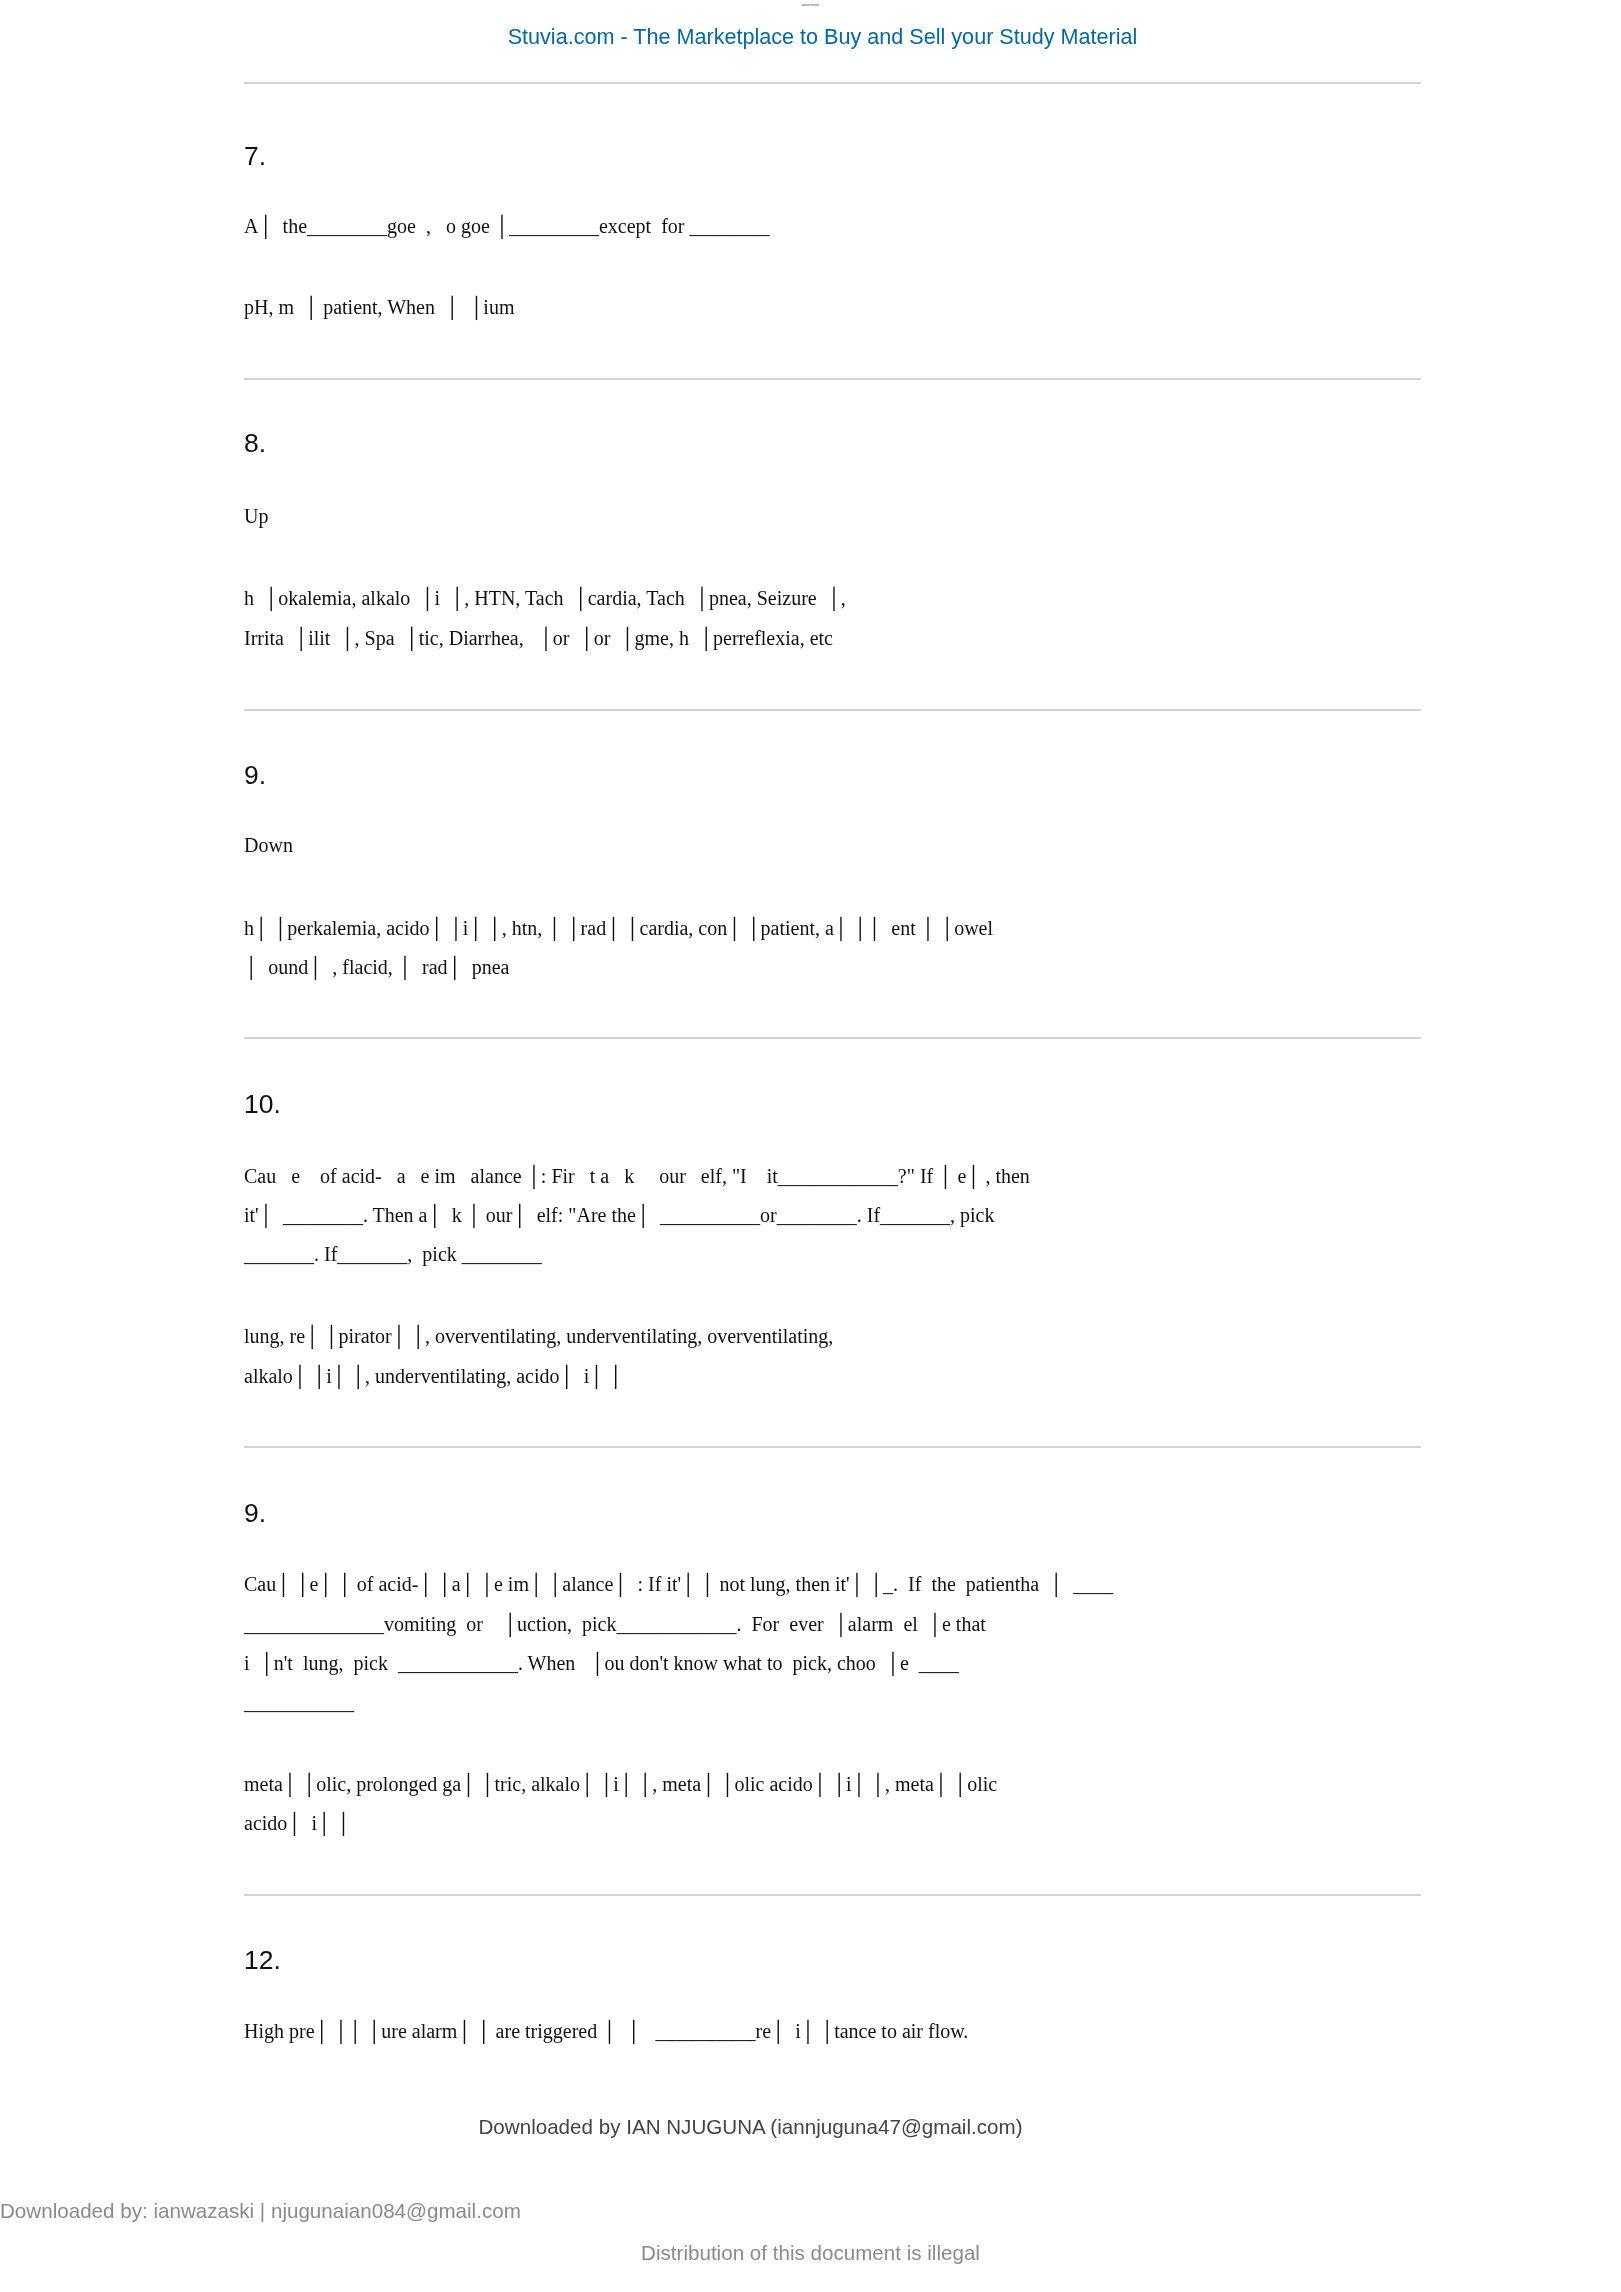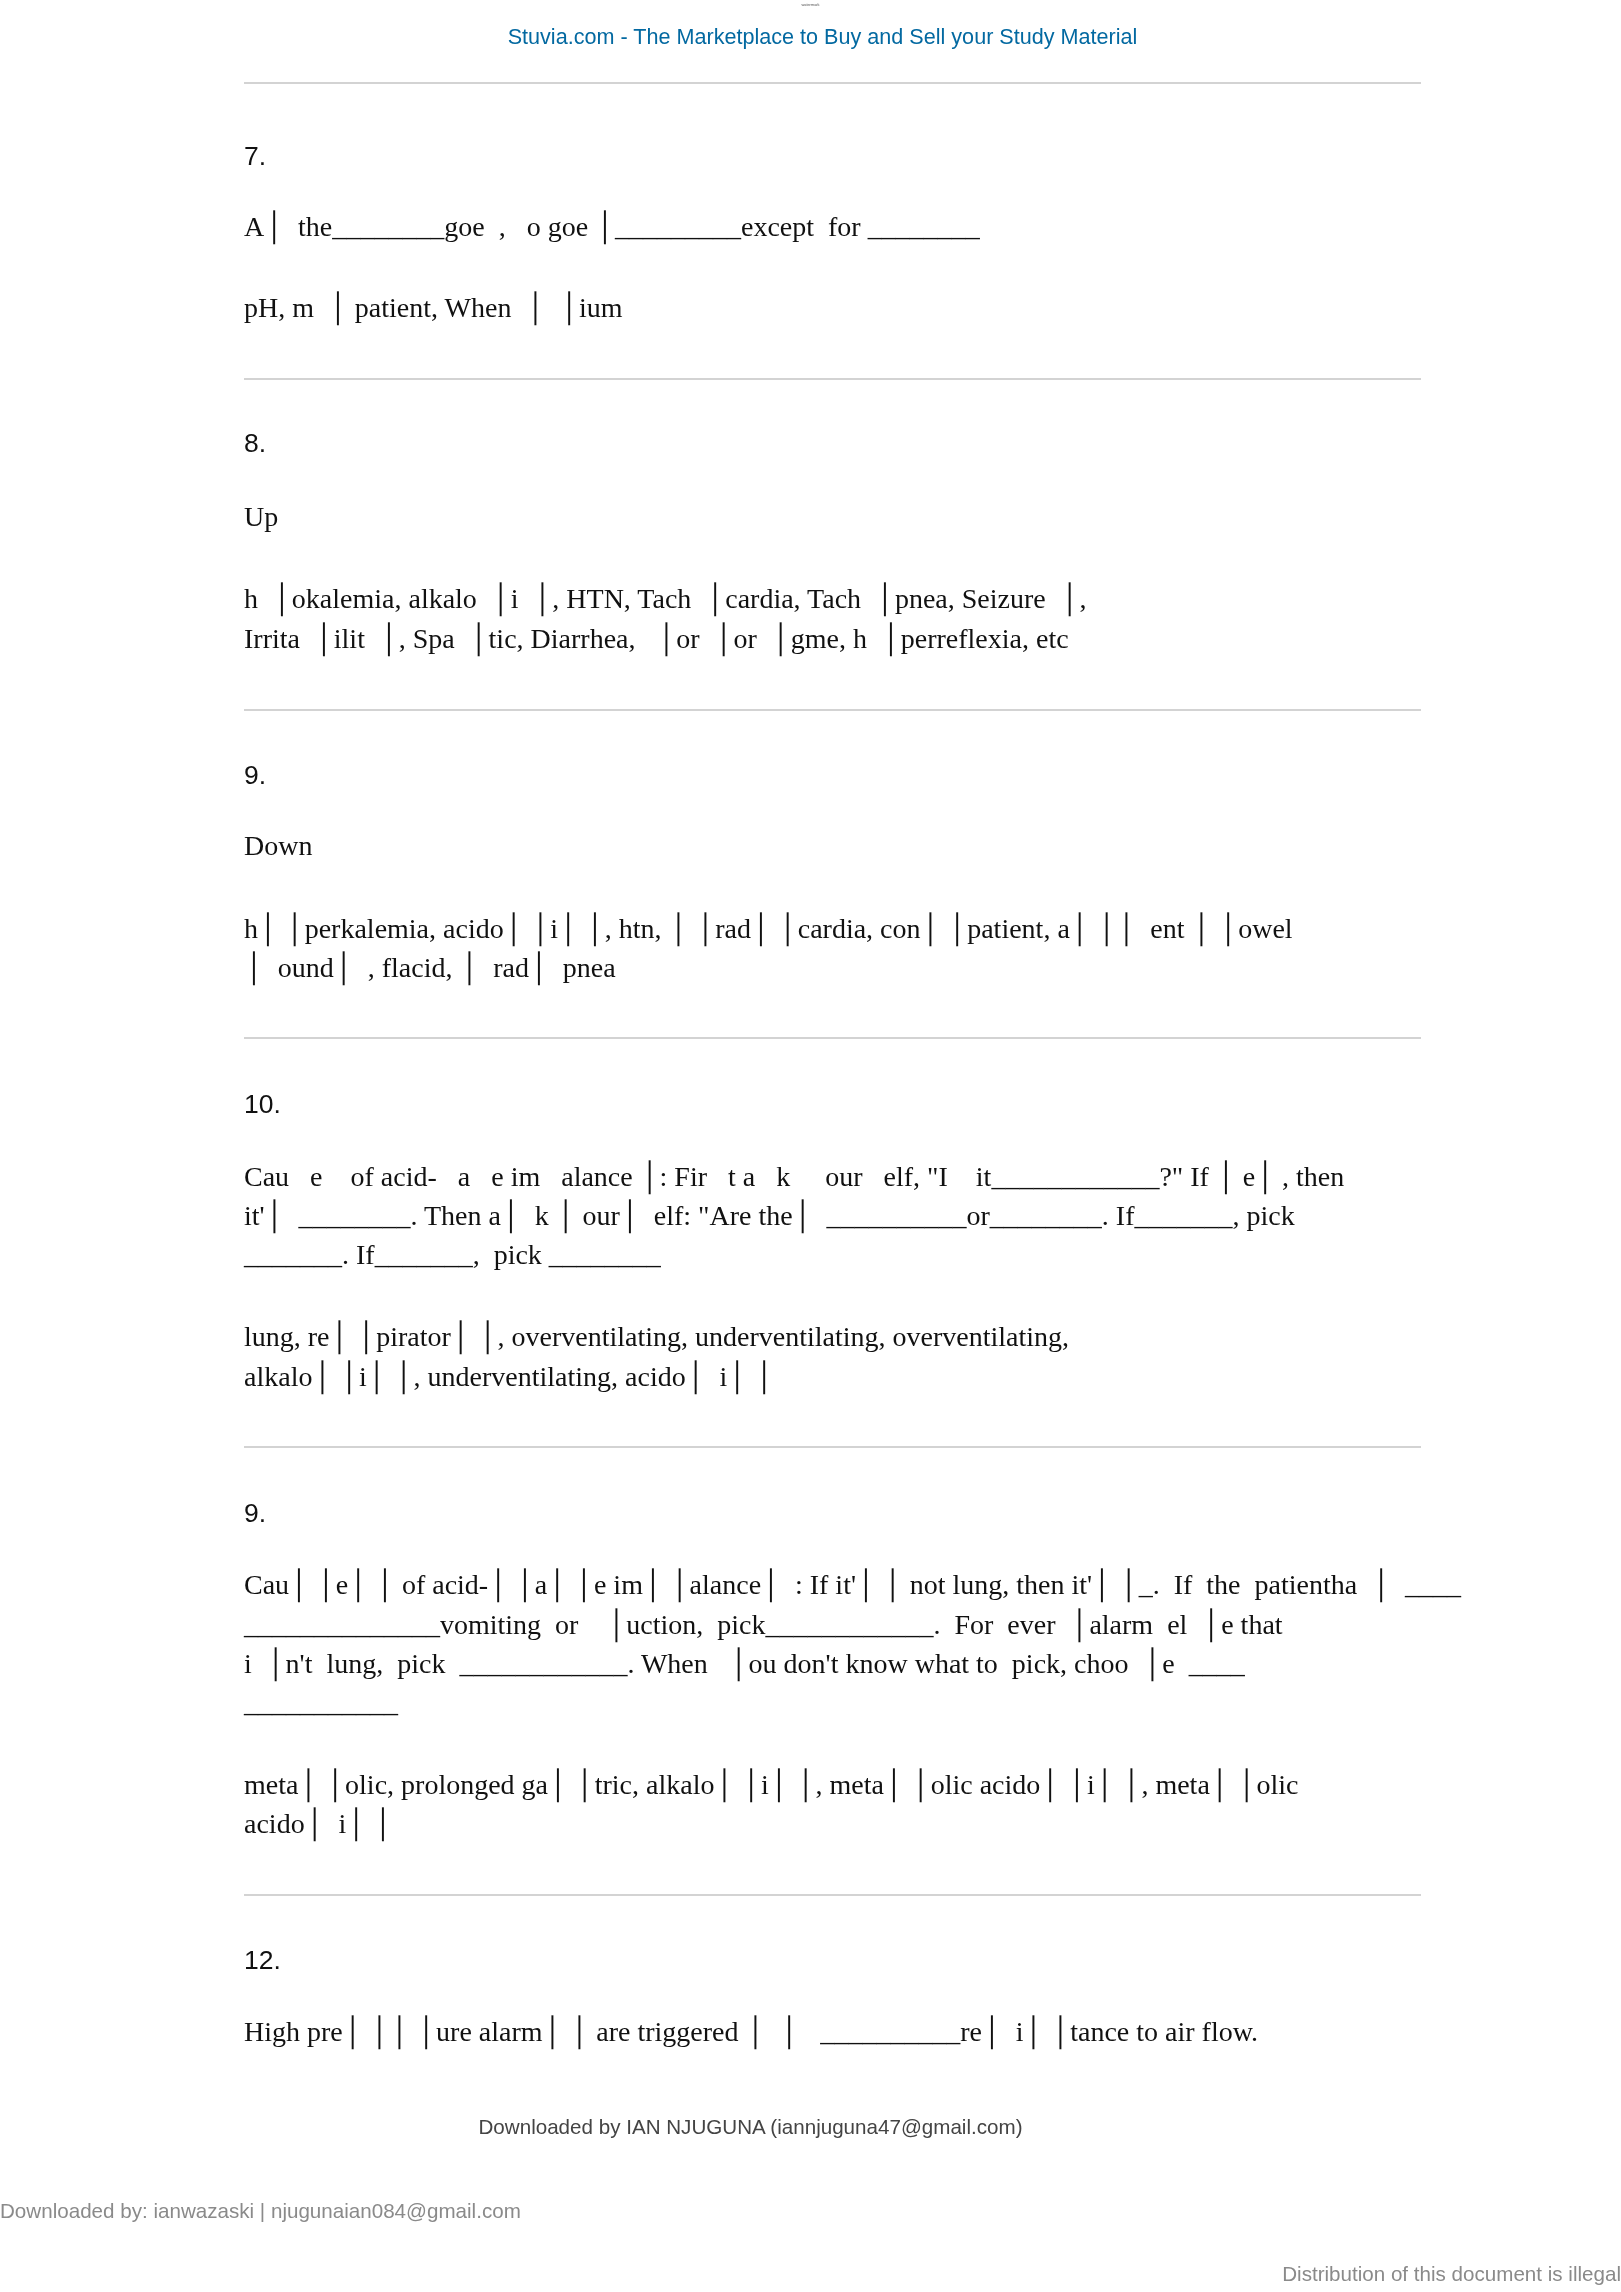--- a/index.html
+++ b/index.html
@@ -2,24 +2,24 @@
 <html><head>
 <meta charset="utf-8">
 <style>
   html, body { margin:0; padding:0; background:#ffffff; }
   body { width:1621px; height:2293px; position:relative; overflow:hidden; }
   .abs { position:absolute; }
   .tiny-mark { left:0; width:1621px; top:2px; text-align:center; font-family:"Liberation Sans", sans-serif; font-size:3.9px; color:#555; }
   .header { left:12px; width:1621px; top:23.5px; text-align:center; font-family:"Liberation Sans", sans-serif; font-size:21.6px; color:#0369a1; }
   .divider { left:244px; width:1177px; height:2px; background:#d3d3d3; }
   .qnum { left:244px; font-family:"Liberation Sans", sans-serif; font-size:26.5px; color:#111; letter-spacing:0px; }
-  .serif { left:244px; font-family:"Liberation Serif", serif; font-size:28px; color:#111; line-height:39px; white-space:pre; }
+  .serif { left:244px; font-family:"Liberation Serif", serif; font-size:20px; color:#111; line-height:39px; white-space:pre; }
   .footer1 { left:0; width:1501px; top:2115px; text-align:center; font-family:"Liberation Sans", sans-serif; font-size:20.6px; color:#444; }
   .footer2 { left:0; width:1621px; top:2199px; font-family:"Liberation Sans", sans-serif; font-size:20.6px; color:#8a8a8a; }
-  .footer3 { left:0; width:1621px; top:2241px; text-align:right; font-family:"Liberation Sans", sans-serif; font-size:20.6px; color:#8a8a8a;margin-top:21px; }
+  .footer3 { left:0; width:1621px; top:2241px; text-align:center; font-family:"Liberation Sans", sans-serif; font-size:20.6px; color:#8a8a8a; }
 </style>
 </head>
 <body>
 
 <div class="abs tiny-mark">watermark</div>
 <div class="abs header">Stuvia.com - The Marketplace to Buy and Sell your Study Material</div>
 <div class="abs divider" style="top:82px"></div>
 
 <div class="abs qnum" style="top:141px">7.</div>
 <div class="abs serif" style="top:207px">A│  the________goe  ,   o goe │_________except  for ________</div>

